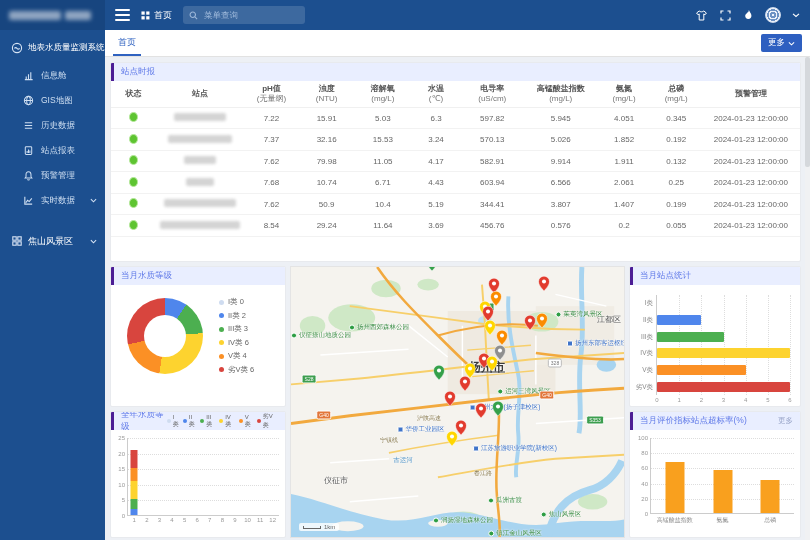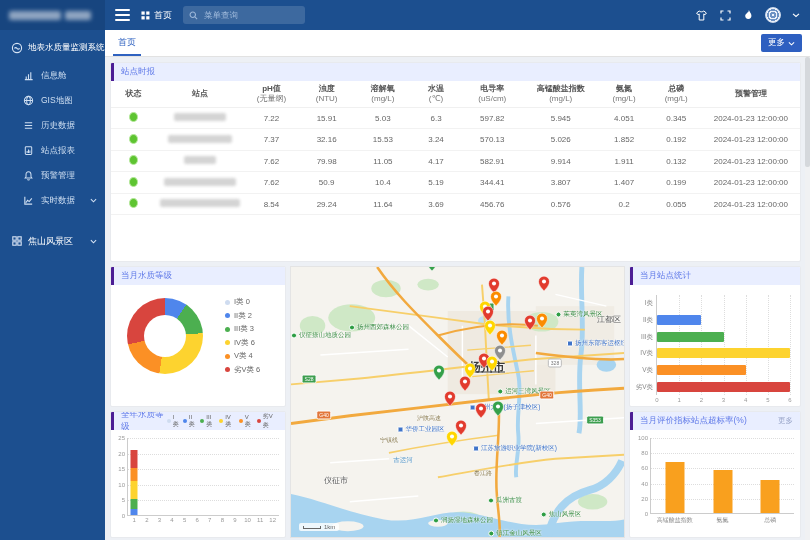--- a/index.html
+++ b/index.html
@@ -52,21 +52,21 @@
   .blur-name{display:inline-block;height:8px;border-radius:2px;background:#d4d4d4;filter:blur(1.5px);}
 
   
   .bottom{display:flex;gap:4px;margin-top:4px;height:272px;}
   .bcol{width:176px;display:flex;flex-direction:column;gap:4px;flex-shrink:0;justify-content:space-between;}
   .bcol.right{width:172px;}
   .bcard1{height:141px;}
   .bcard2{flex:1;}
 
   
-  .donut-wrap{display:flex;align-items:center;padding:12px 8px 0 16px;gap:22px;}
+  .donut-wrap{display:flex;align-items:center;padding:12px 8px 0 16px;gap:16px;}
   .donut{width:76px;height:76px;border-radius:50%;position:relative;}
   .donut::after{content:"";position:absolute;inset:17px;border-radius:50%;background:#fff;}
   .lg-col{display:flex;flex-direction:column;gap:3.5px;}
   .lg-row{display:flex;align-items:center;gap:4px;font-size:7.5px;color:#666;cursor:pointer;}
   .lg-dot{width:5px;height:5px;border-radius:50%;flex-shrink:0;}
 
   
   .yc-head{display:flex;align-items:center;}
   .yc-legend{display:flex;gap:4px;margin-left:auto;padding-right:2px;}
   .yc-legend .lg-row{font-size:6px;gap:2px;}
@@ -350,20 +350,33 @@
                 <td>11.05</td>
                 <td>4.17</td>
                 <td>582.91</td>
                 <td>9.914</td>
                 <td>1.911</td>
                 <td>0.132</td>
                 <td>2024-01-23 12:00:00</td>
               </tr>
               <tr>
                 <td><span class="status-dot"></span></td>
+                <td><span class="blur-name" style="width:28px"></span></td>
+                <td>7.68</td>
+                <td>10.74</td>
+                <td>6.71</td>
+                <td>4.43</td>
+                <td>603.94</td>
+                <td>6.566</td>
+                <td>2.061</td>
+                <td>0.25</td>
+                <td>2024-01-23 12:00:00</td>
+              </tr>
+              <tr>
+                <td><span class="status-dot"></span></td>
                 <td><span class="blur-name" style="width:72px"></span></td>
                 <td>7.62</td>
                 <td>50.9</td>
                 <td>10.4</td>
                 <td>5.19</td>
                 <td>344.41</td>
                 <td>3.807</td>
                 <td>1.407</td>
                 <td>0.199</td>
                 <td>2024-01-23 12:00:00</td>

